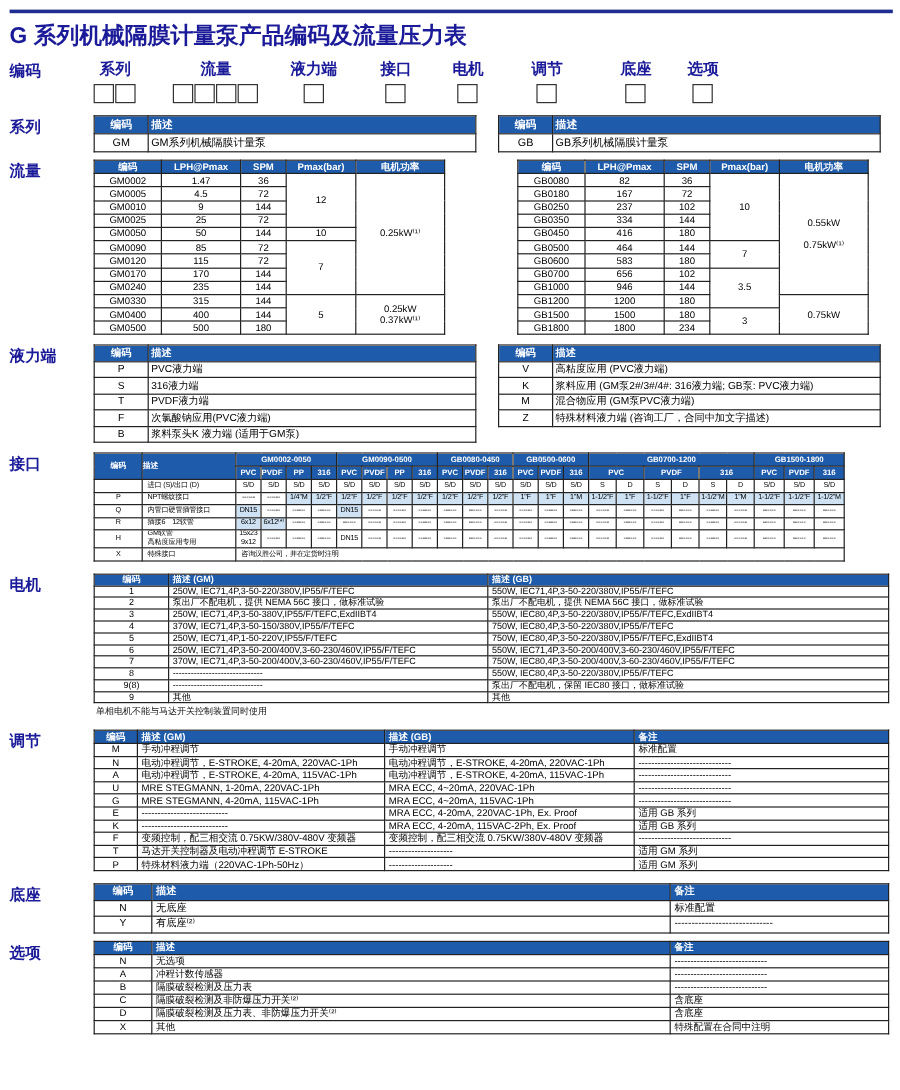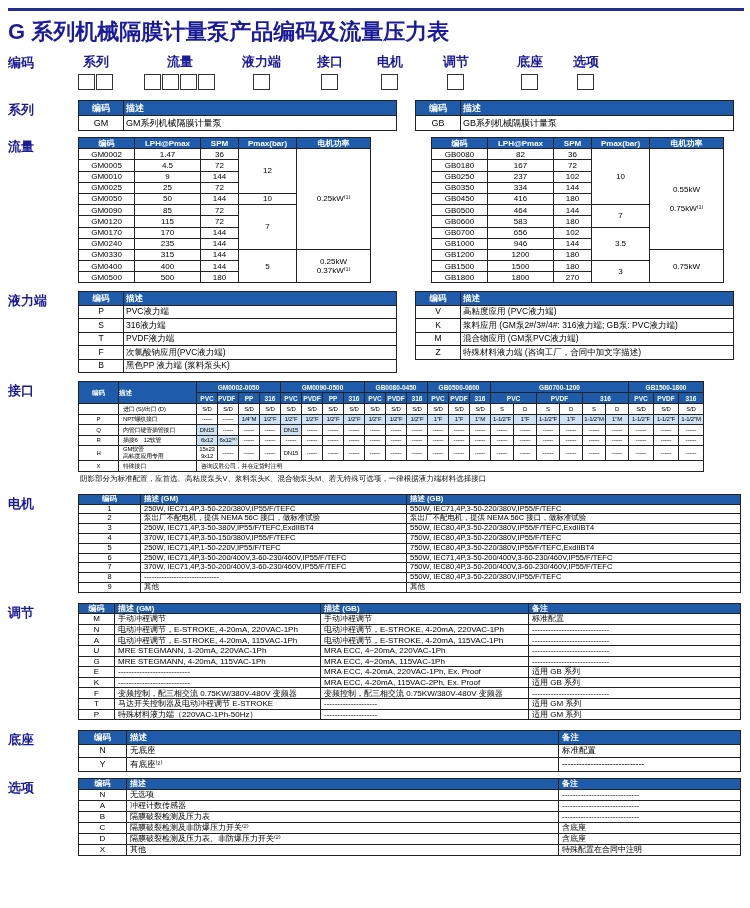--- a/index.html
+++ b/index.html
@@ -1,19 +1,19 @@
 <!DOCTYPE html>
 <html><head>
 <meta charset="utf-8">
 <style>
   html,body{margin:0;padding:0;background:#fff;}
   body{width:750px;font-family:"Liberation Sans","DejaVu Sans",sans-serif;color:#000;}
   .page{width:750px;height:908px;box-sizing:border-box;padding:8px 6px 0 8px;overflow:hidden;position:relative;background:#fff;}
   .top-rule{height:3px;background:#1e2d8f;margin-bottom:6px;}
-  .page-title{font-size:22px;font-weight:bold;color:#1b1b99;margin:2px 0 6px 0;}
+  .page-title{font-size:19px;font-weight:bold;color:#1b1b99;margin:2px 0 6px 0;}
   .section{display:flex;align-items:flex-start;}
   .side-label{width:70px;flex-shrink:0;font-weight:bold;color:#1b1b99;font-size:13px;padding-top:1px;}
   .content{flex:1;}
   .pair{display:flex;}
   
   .coding-row{margin-bottom:10px;}
   .coding-fields{display:flex;}
   .cfield{display:flex;flex-direction:column;align-items:center;}
   .cfield:nth-child(2){margin-left:30px;}
   .cfield:nth-child(3){margin-left:26px;}
@@ -335,21 +335,21 @@
                 </tr>
                 <tr>
                   <td class="ac">GB1500</td>
                   <td class="ac">1500</td>
                   <td class="ac">180</td>
                   <td rowspan="2" class="ac">3</td>
                 </tr>
                 <tr>
                   <td class="ac">GB1800</td>
                   <td class="ac">1800</td>
-                  <td class="ac">270</td>
+                  <td class="ac">234</td>
                 </tr>
               </tbody>
             </table>
           </div>
       </div>
     </div>
   </div>
 
   <div class="section mb8">
     <div class="side-label">液力端</div>
@@ -379,21 +379,21 @@
                 <tr>
                   <td class="ac">T</td>
                   <td class="al">PVDF液力端</td>
                 </tr>
                 <tr>
                   <td class="ac">F</td>
                   <td class="al">次氯酸钠应用(PVC液力端)</td>
                 </tr>
                 <tr>
                   <td class="ac">B</td>
-                  <td class="al">黑色PP 液力端 (浆料泵头K)</td>
+                  <td class="al">浆料泵头K 液力端 (适用于GM泵)</td>
                 </tr>
               </tbody>
             </table>
           </div>
         <div class="twrap t-liquid gap18">
             <table>
               <colgroup>
                 <col style="width: 45px;">
                 <col style="width: 273px;">
               </colgroup>
@@ -632,21 +632,20 @@
                 <td class="ac">------</td>
               </tr>
               <tr>
                 <td class="ac">X</td>
                 <td class="al">特殊接口</td>
                 <td colspan="23" class="al">咨询汉胜公司，并在定货时注明</td>
               </tr>
             </tbody>
           </table>
         </div>
-      <div class="note">阴影部分为标准配置，应首选。高粘度泵头V、浆料泵头K、混合物泵头M、若无特殊可选项，一律根据液力端材料选择接口</div>
     </div>
   </div>
 
   <div class="section mb10">
     <div class="side-label">电机</div>
     <div class="content">
       <div class="twrap t-motor">
           <table>
             <colgroup>
               <col style="width: 62px;">
@@ -695,27 +694,33 @@
                 <td class="ac">7</td>
                 <td class="al">370W, IEC71,4P,3-50-200/400V,3-60-230/460V,IP55/F/TEFC</td>
                 <td class="al">750W, IEC80,4P,3-50-200/400V,3-60-230/460V,IP55/F/TEFC</td>
               </tr>
               <tr>
                 <td class="ac">8</td>
                 <td class="al">------------------------------</td>
                 <td class="al">550W, IEC80,4P,3-50-220/380V,IP55/F/TEFC</td>
               </tr>
               <tr>
+                <td class="ac">9(8)</td>
+                <td class="al">------------------------------</td>
+                <td class="al">泵出厂不配电机，保留 IEC80 接口，做标准试验</td>
+              </tr>
+              <tr>
                 <td class="ac">9</td>
                 <td class="al">其他</td>
                 <td class="al">其他</td>
               </tr>
             </tbody>
           </table>
         </div>
+      <div class="note">单相电机不能与马达开关控制装置同时使用</div>
     </div>
   </div>
 
   <div class="section mb10">
     <div class="side-label">调节</div>
     <div class="content">
       <div class="twrap t-adjust">
           <table>
             <colgroup>
               <col style="width: 36px;">

